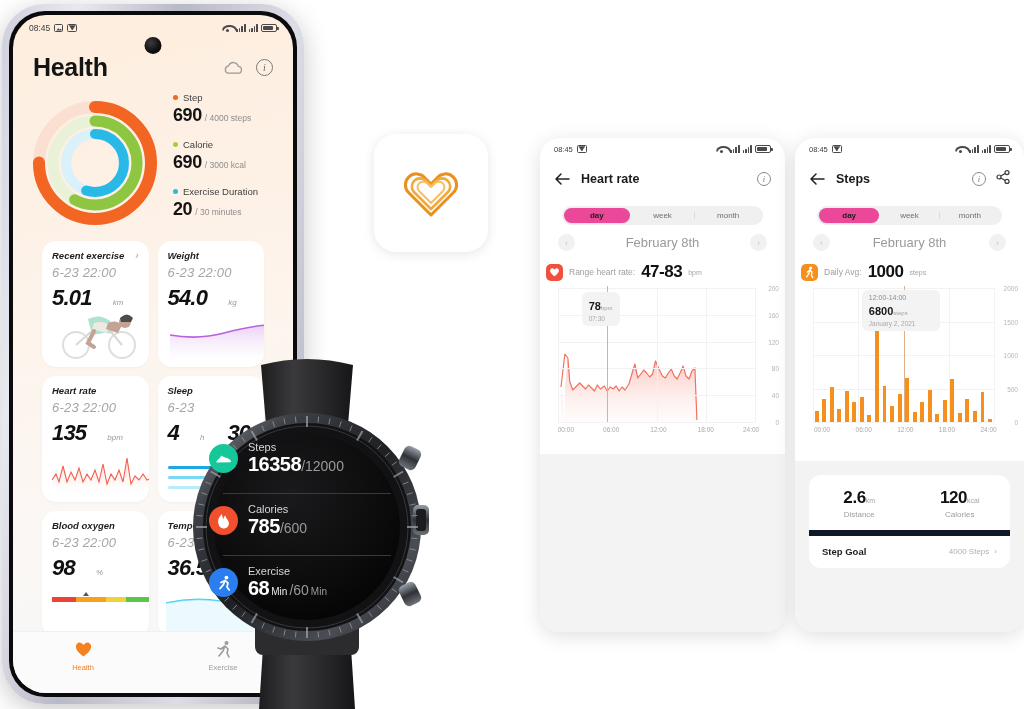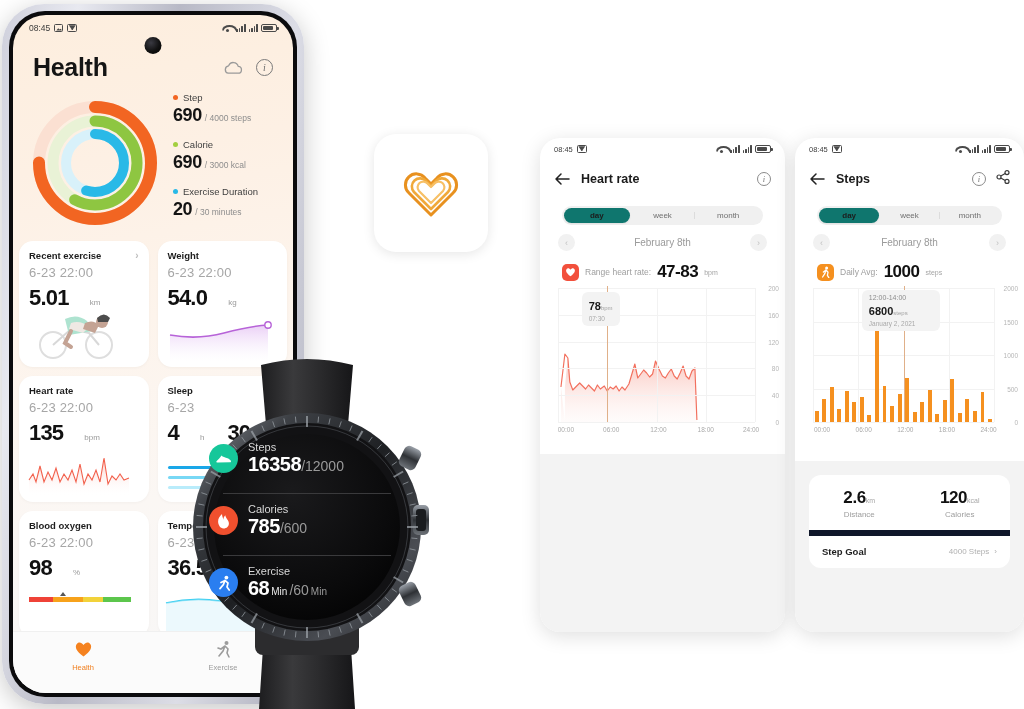--- a/index.html
+++ b/index.html
@@ -68,21 +68,21 @@
   .rings-row { display:flex; align-items:center; padding:6px 14px 4px; gap:6px;}
   .rings { width:136px; height:136px; position:relative; flex:0 0 auto;}
   .metrics { flex:1; padding-left:4px; }
   .metric { margin-bottom:13px; }
   .metric-h { display:flex; align-items:center; gap:5px; font-size:9.5px; color:#3e3e3e;}
   .dot { width:5px;height:5px;border-radius:50%; flex:0 0 auto;}
   .metric-v { margin-top:2px; display:flex; align-items:baseline; gap:3px;}
   .metric-v b { font-size:18px; font-weight:700; color:#141414; letter-spacing:-.4px;}
   .metric-v s { text-decoration:none; font-size:8.5px; color:#8d8d8d;}
 
-  .cards { padding:4px 6px 0; display:grid; grid-template-columns:1fr 1fr; gap:9px;}
+  .cards { padding:4px 29px 0; display:grid; grid-template-columns:1fr 1fr; gap:9px;font-style:italic;}
   .card { background:#fff; border-radius:14px; padding:9px 10px 8px; height:126px; position:relative; overflow:hidden;
           box-shadow:0 1px 3px rgba(0,0,0,.035);}
   .card-t { font-size:9.5px; font-weight:700; color:#1d1d1d; display:flex; align-items:center; justify-content:space-between;}
   .chev { color:#bdbdbd; font-size:10px; }
   .card-d { font-size:13px; color:#a6a6a6; margin-top:4px; letter-spacing:.2px;}
   .card-v { margin-top:5px; display:flex; align-items:baseline;gap:20px;}
   .card-v b { font-size:22px; font-weight:700; color:#111; letter-spacing:-.8px;}
   .card-v s { text-decoration:none; font-size:8px; color:#9a9a9a; margin-left:1px;}
   .card-art { position:absolute; left:0; right:0; bottom:6px; height:52px;}
 
@@ -114,29 +114,29 @@
   .fp-title { font-size:12.5px; font-weight:700; color:#1b1b1b; flex:1;}
   .fp-nav-r { display:flex; align-items:center; gap:10px;}
   .info-ic2 { width:14px;height:14px;border:1.2px solid #8a8a8a;border-radius:50%;
      display:flex;align-items:center;justify-content:center;font-size:8.5px;font-style:italic;color:#777;
      font-family:"Liberation Serif",serif;}
 
   .segbar { margin:8px 22px 0; height:19px; background:#f0f0f0; border-radius:10px;
             display:flex; padding:2px; position:relative;}
   .seg { flex:1; display:flex;align-items:center;justify-content:center; font-size:8px; color:#6f6f6f; border-radius:9px;
          position:relative;}
-  .seg.active { background:#0f766e; color:#1c1c1c; font-weight:600; box-shadow:0 1px 2px rgba(0,0,0,.07);}
+  .seg.active { background:#ec4899; color:#1c1c1c; font-weight:600; box-shadow:0 1px 2px rgba(0,0,0,.07);}
   .seg:not(.active):not(:last-child)::after{content:"";position:absolute;right:0;top:4px;bottom:4px;width:1px;background:#dcdcdc;}
 
   .datenav { display:flex; align-items:center; justify-content:space-between; margin:9px 18px 0;}
   .arrowbtn { width:17px;height:17px;border-radius:50%;background:#f1f1f1;display:flex;align-items:center;
      justify-content:center;color:#c2c2c2;font-size:9px;}
-  .datelbl { font-size:10px; color:#9a9a9a;}
-
-  .summary { display:flex; align-items:center; gap:6px; margin:11px 0 0 22px;}
+  .datelbl { font-size:13px; color:#9a9a9a;}
+
+  .summary { display:flex; align-items:center; gap:6px; margin:11px 0 0 6px;}
   .sq-ic { width:17px;height:17px;border-radius:5px;display:flex;align-items:center;justify-content:center;flex:0 0 auto;}
   .sum-lbl { font-size:8.5px; color:#9e9e9e;}
   .sum-val { font-size:17px; font-weight:700; color:#111; letter-spacing:-.5px;}
   .sum-unit{ font-size:7px; color:#a5a5a5;}
 
   .chartbox { position:relative; margin:6px 8px 0 18px; height:152px;}
   .ylabels { position:absolute; right:-2px; top:0; bottom:18px; width:20px;}
   .ylabels span{ position:absolute; right:0; font-size:6.5px; color:#b6b6b6; transform:translateY(-50%);}
   .xlabels { position:absolute; left:0; right:22px; bottom:0; height:14px; }
   .xlabels span{ position:absolute; font-size:6.5px; color:#aaa; transform:translateX(-50%);}

